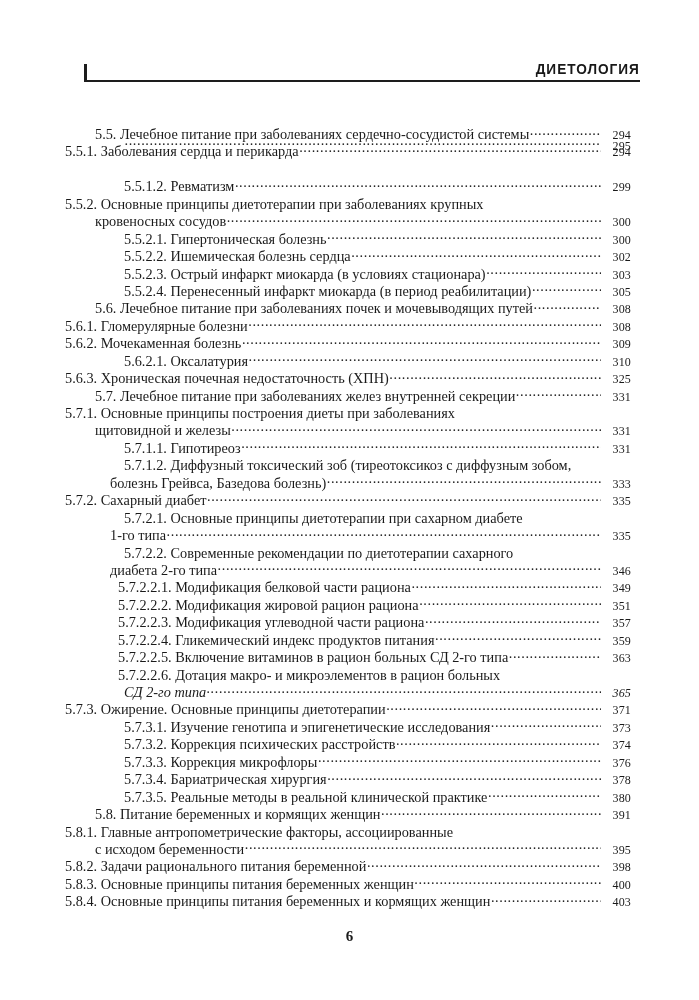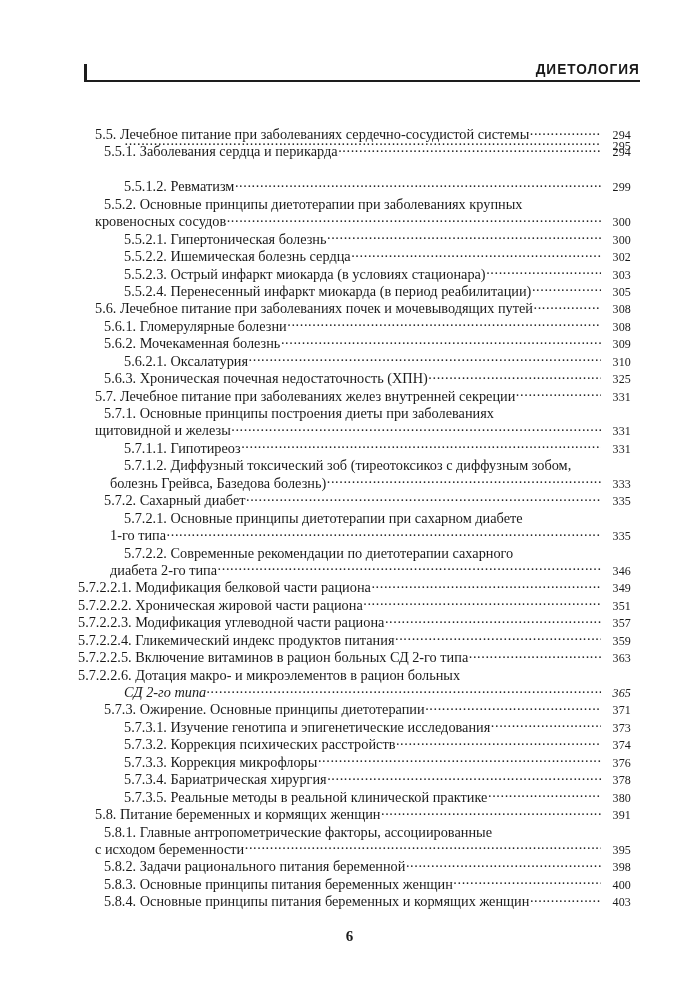--- a/index.html
+++ b/index.html
@@ -74,23 +74,23 @@
     position: relative;
     display: block;
     height: 17.45px;
     white-space: nowrap;
     font-size: 14.3px;
     line-height: 17.45px;
   }
 
   
   .lv1  { padding-left: 95px; }
-  .lv2  { padding-left: 104px; }
+  .lv2  { padding-left: 65px; }
   .lv3  { padding-left: 124px; }
-  .lv4  { padding-left: 78px; }
+  .lv4  { padding-left: 118px; }
   .cont2 { padding-left: 95px; }
   .cont3 { padding-left: 110px; }
   .cont4 { padding-left: 124px; font-style: italic; }
 
   .toc-line {
     display: flex;
     align-items: baseline;
     width: 100%;
     padding-right: 68px;
     box-sizing: border-box;
@@ -329,21 +329,21 @@
       </div>
       <div class="toc-entry lv4">
         <div class="toc-line">
           <span class="toc-text">5.7.2.2.1. Модификация белковой части рациона</span>
           <span class="toc-leader"></span>
           <span class="toc-page">349</span>
         </div>
       </div>
       <div class="toc-entry lv4">
         <div class="toc-line">
-          <span class="toc-text">5.7.2.2.2. Хроническая жировой части рациона</span>
+          <span class="toc-text">5.7.2.2.2. Модификация жировой рацион рациона</span>
           <span class="toc-leader gap"></span>
           <span class="toc-page">351</span>
         </div>
       </div>
       <div class="toc-entry lv4">
         <div class="toc-line">
           <span class="toc-text">5.7.2.2.3. Модификация углеводной части рациона</span>
           <span class="toc-leader gap"></span>
           <span class="toc-page">357</span>
         </div>

